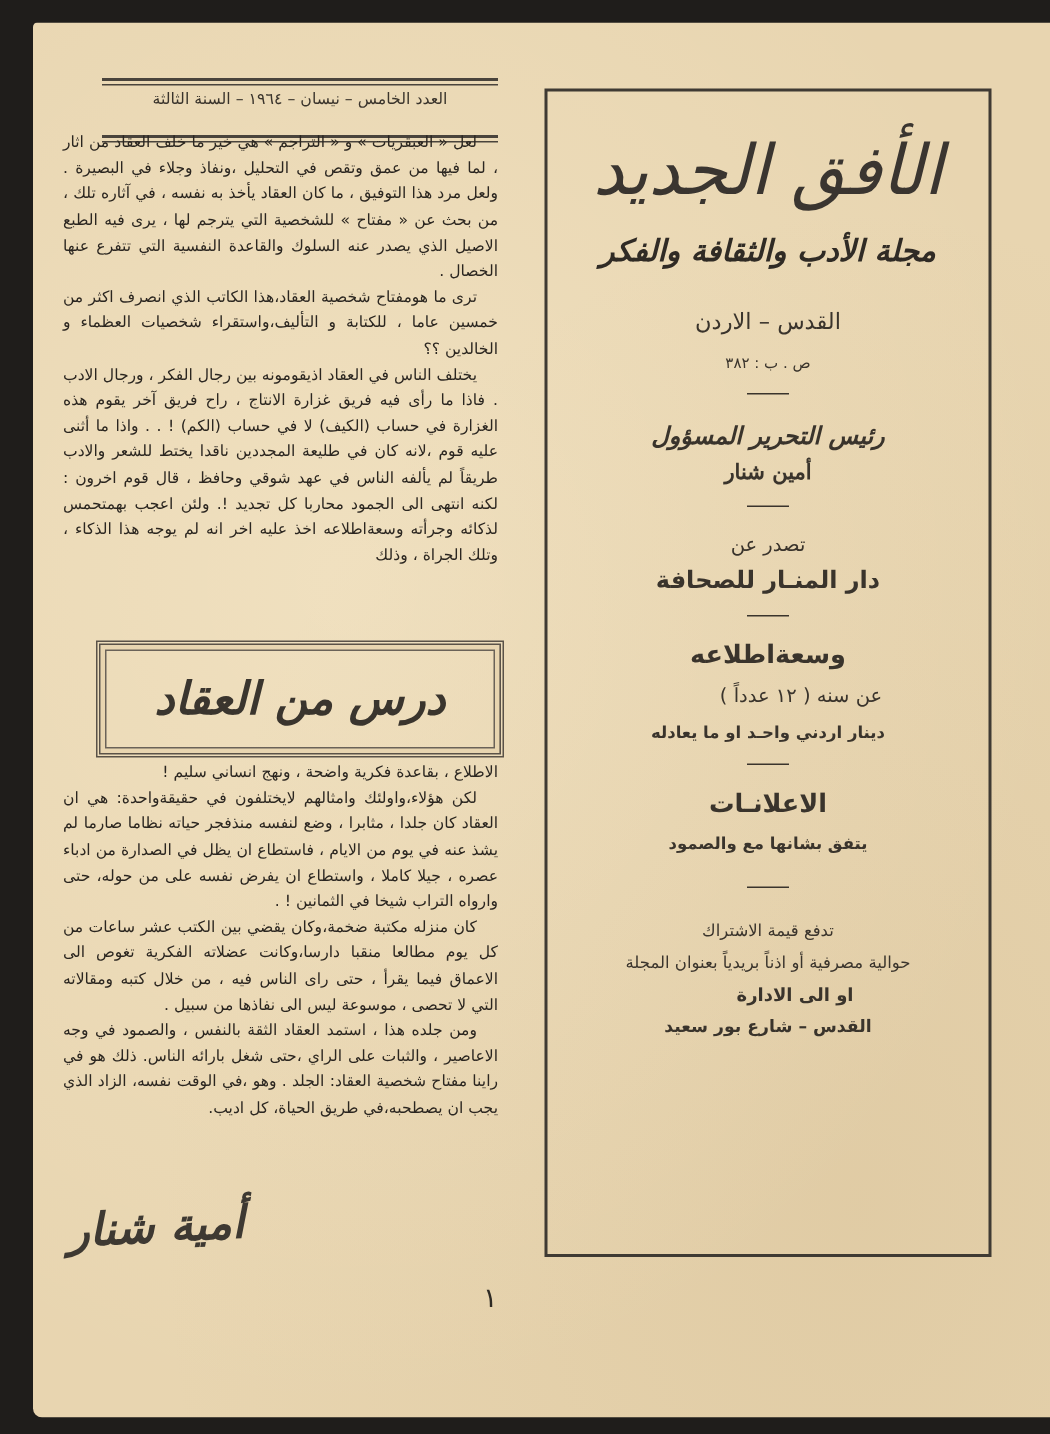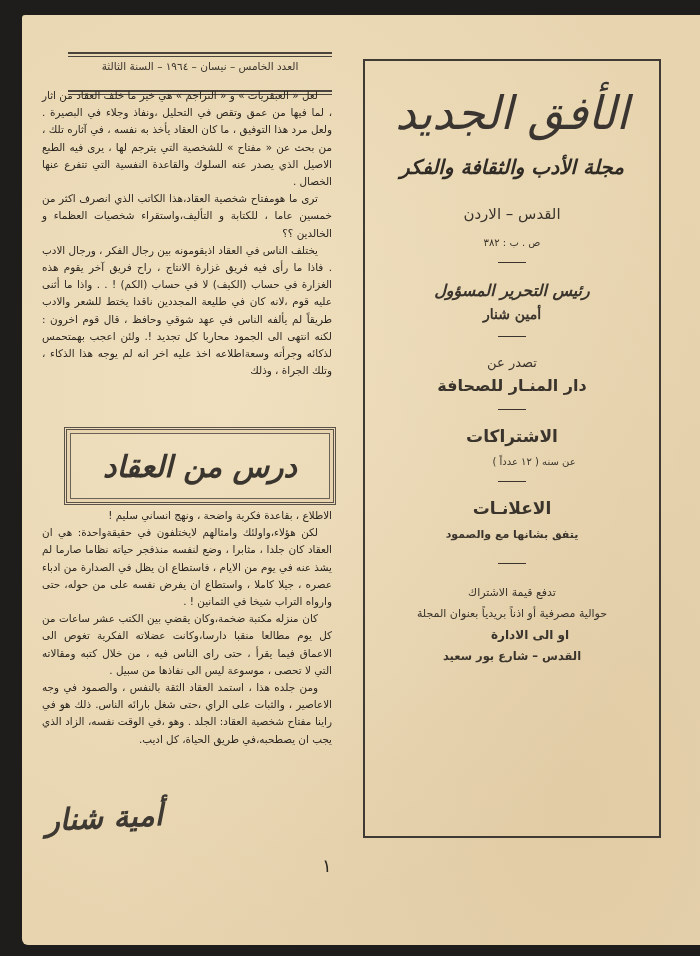--- a/index.html
+++ b/index.html
@@ -80,21 +80,21 @@
     .mast .sep { width: 28px; height: 1px; background: #3a342c; margin: 14px auto 0; }
     .mast .editor-title {
       margin-top: 18px; font-family: "DejaVu Serif", serif; font-size: 16px; font-weight: bold; font-style: italic;
     }
     .mast .editor-name {
       margin-top: 6px; font-family: "DejaVu Serif", serif; font-size: 14px; font-weight: bold;
     }
     .mast .h-small { margin-top: 18px; font-size: 13px; }
     .mast .h-pub { margin-top: 6px; font-size: 16px; font-weight: bold; }
     .mast .h-sec { margin-top: 16px; font-size: 17px; font-weight: bold; }
-    .mast .s-small { margin-top: 10px; font-size: 10px; padding-left: 44px; }
+    .mast .s-small { margin-top: 10px; font-size: 13px; padding-left: 44px; }
     .mast .s-bold { margin-top: 10px; font-size: 11px; font-weight: bold; }
     .mast .pay1 { margin-top: 22px; font-size: 11px; }
     .mast .pay2 { margin-top: 8px; font-size: 11px; }
     .mast .pay3 { margin-top: 8px; font-size: 12px; font-weight: bold; padding-left: 36px; }
     .mast .pay4 { margin-top: 7px; font-size: 11.5px; font-weight: bold; }
   </style>
 </head>
 <body>
 
 <div class="page"></div>
@@ -133,22 +133,23 @@
   <div class="subtitle">مجلة الأدب والثقافة والفكر</div>
   <div class="line city">القدس – الاردن</div>
   <div class="line pobox">ص . ب : ٣٨٢</div>
   <div class="sep"></div>
   <div class="line editor-title">رئيس التحرير المسؤول</div>
   <div class="line editor-name">أمين شنار</div>
   <div class="sep"></div>
   <div class="line h-small">تصدر عن</div>
   <div class="line h-pub">دار المنـار للصحافة</div>
   <div class="sep"></div>
-  <div class="line h-sec">الاشتراكات</div>
+  <div class="line h-sec">وسعةاطلاعه</div>
   <div class="line s-small">عن سنه ( ١٢ عدداً )</div>
+  <div class="line s-bold">دينار اردني واحـد او ما يعادله</div>
   <div class="sep"></div>
   <div class="line h-sec">الاعلانـات</div>
   <div class="line s-bold">يتفق بشانها مع والصمود</div>
   <div class="sep" style="margin-top:22px"></div>
   <div class="line pay1">تدفع قيمة الاشتراك</div>
   <div class="line pay2">حوالية مصرفية أو اذناً بريدياً بعنوان المجلة</div>
   <div class="line pay3">او الى الادارة</div>
   <div class="line pay4">القدس – شارع بور سعيد</div>
 </div>
 

